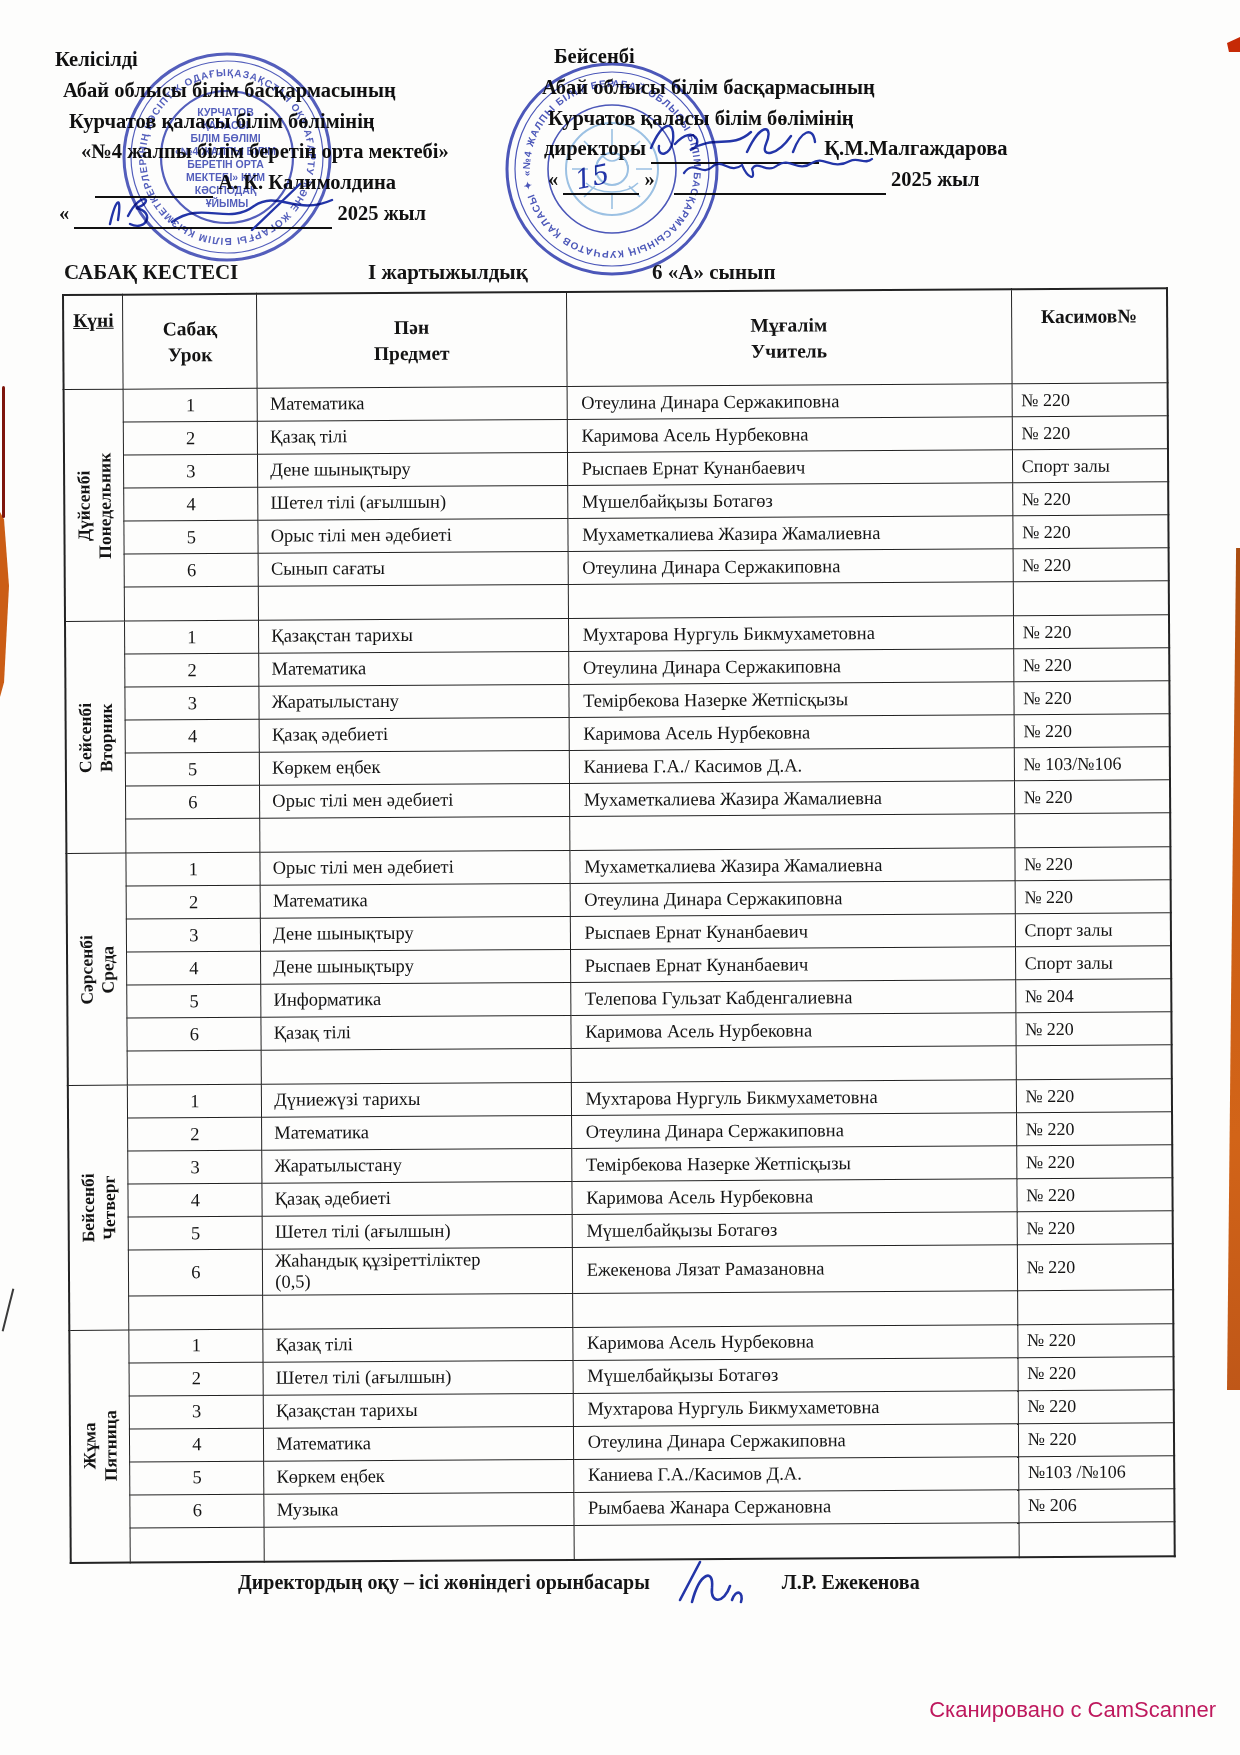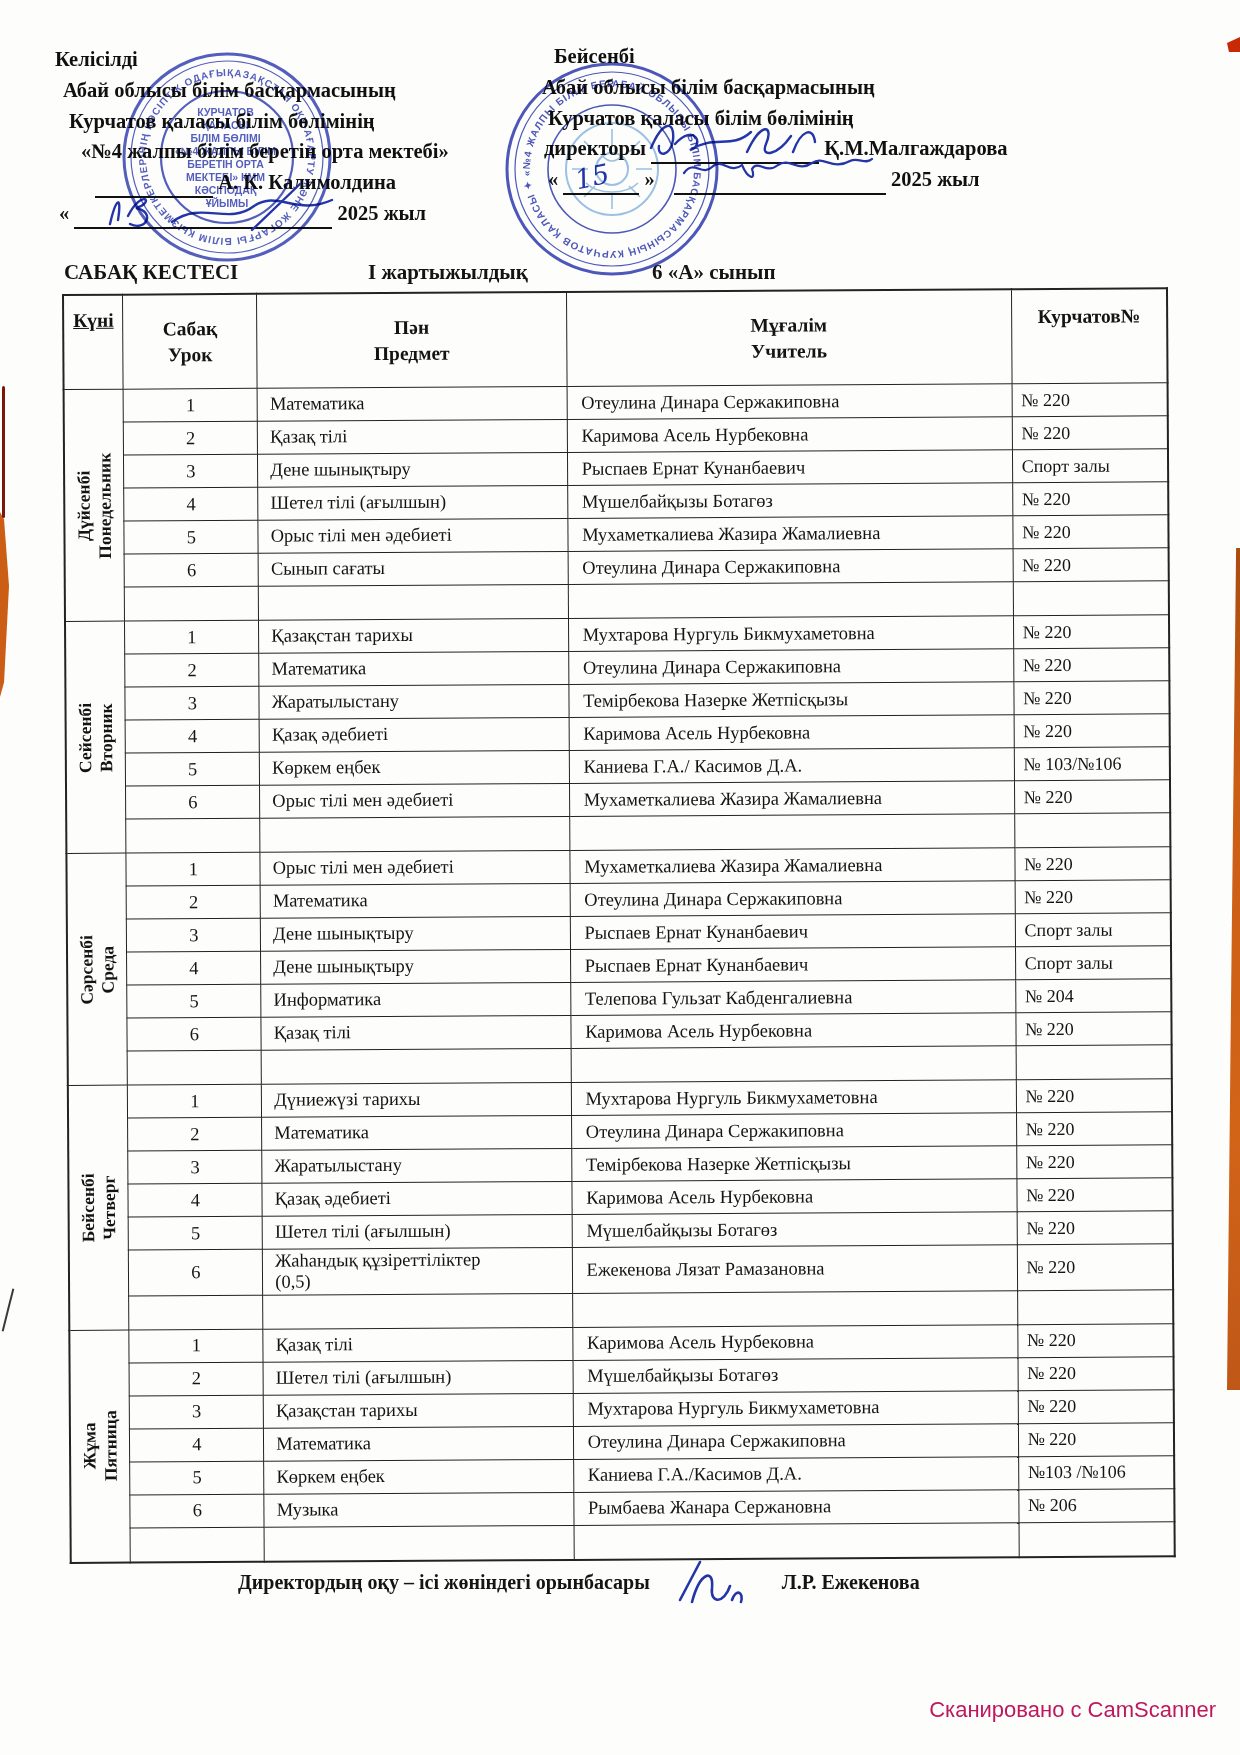--- a/index.html
+++ b/index.html
@@ -183,21 +183,21 @@
           <div>Урок</div>
         </th>
         <th>
           <div>Пән</div>
           <div>Предмет</div>
         </th>
         <th>
           <div>Мұғалім</div>
           <div>Учитель</div>
         </th>
-        <th class="th-room">Курчатов№</th>
+        <th class="th-room">Касимов№</th>
       </tr>
     </thead>
     <tbody>
         <tr class="lesson-row">
           <td class="day-cell" rowspan="7">
             <div class="day-label">
               <span>Дүйсенбі</span>
               <span>Понедельник</span>
             </div>
           </td>

